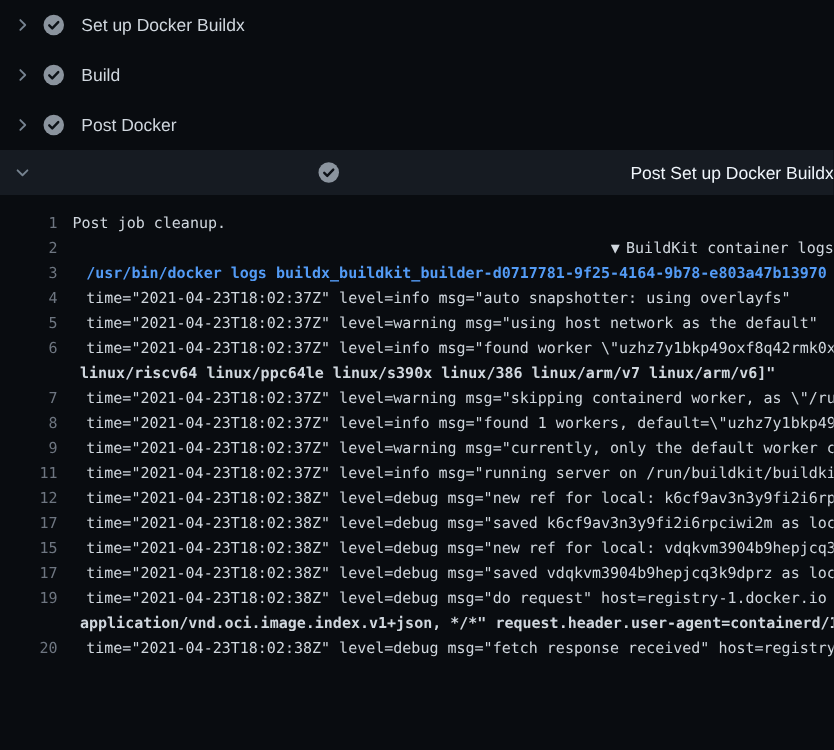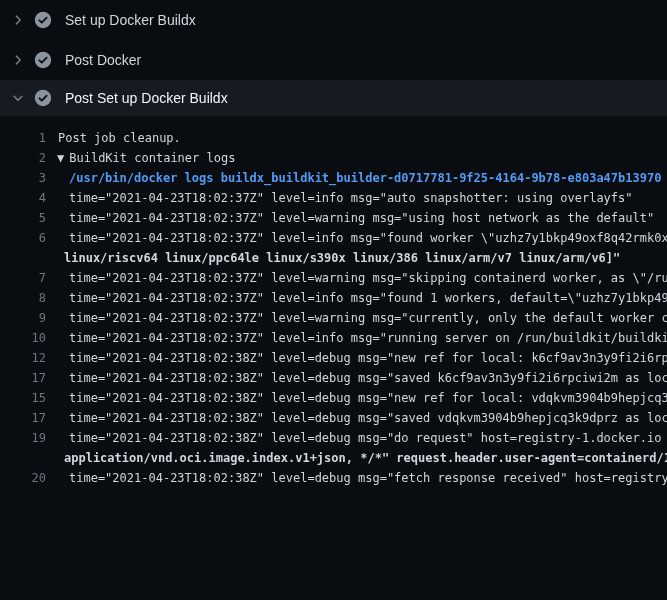--- a/index.html
+++ b/index.html
@@ -16,20 +16,21 @@
   .step-row {
     height: 40px;
     display: flex;
     align-items: center;
     padding-left: 10px;
     cursor: pointer;
   }
   .step-row.expanded {
     height: 36px;
     background: var(--header_bg, #161b22);
+    justify-content: space-between;
   }
   .chev {
     width: 16px; height: 16px;
     flex: none;
     display: flex; align-items: center; justify-content: center;
     color: var(--chevron, #768390);
   }
   .chev svg { display: block; }
   .check {
     width: 18px; height: 18px;
@@ -64,41 +65,55 @@
   }
   .lt {
     flex: 1;
     overflow: hidden;
     white-space: pre;
     padding-left: 12px;
   }
   .kind-indent  .lt { padding-left: 23px; }
   .kind-command .lt { padding-left: 23px; color: var(--link, #539bf5); font-weight: bold; cursor: pointer; }
   .kind-wrap    .lt { padding-left: 18px; font-weight: bold; }
-  .kind-group   .lt { padding-left: 11px; }
+  .kind-group   .lt { padding-left: 11px; text-align: right; }
   .toggle { margin-right: 5px; cursor: pointer; }
 </style>
 </head>
 <body>
 
 <div class="panel">
   <div id="steps">
       <div class="step-row">
         <span class="chev">
           <svg width="14" height="14" viewBox="0 0 16 16">
             <path d="M6 3.5l4.5 4.5L6 12.5" fill="none" stroke="currentColor" stroke-width="1.7" stroke-linecap="round" stroke-linejoin="round"></path>
           </svg>
         </span>
         <span class="check">
           <svg width="18" height="18" viewBox="0 0 18 18">
             <circle cx="9" cy="9" r="8.2" fill="#8b949e"></circle>
             <path d="M5.4 9.3l2.4 2.4 4.8-5" fill="none" stroke="#0d1117" stroke-width="1.9" stroke-linecap="round" stroke-linejoin="round"></path>
           </svg>
         </span>
         <span class="step-title">Set up Docker Buildx</span>
+      </div>
+      <div class="step-row">
+        <span class="chev">
+          <svg width="14" height="14" viewBox="0 0 16 16">
+            <path d="M6 3.5l4.5 4.5L6 12.5" fill="none" stroke="currentColor" stroke-width="1.7" stroke-linecap="round" stroke-linejoin="round"></path>
+          </svg>
+        </span>
+        <span class="check">
+          <svg width="18" height="18" viewBox="0 0 18 18">
+            <circle cx="9" cy="9" r="8.2" fill="#8b949e"></circle>
+            <path d="M5.4 9.3l2.4 2.4 4.8-5" fill="none" stroke="#0d1117" stroke-width="1.9" stroke-linecap="round" stroke-linejoin="round"></path>
+          </svg>
+        </span>
+        <span class="step-title">Build</span>
       </div>
       <div class="step-row">
         <span class="chev">
           <svg width="14" height="14" viewBox="0 0 16 16">
             <path d="M6 3.5l4.5 4.5L6 12.5" fill="none" stroke="currentColor" stroke-width="1.7" stroke-linecap="round" stroke-linejoin="round"></path>
           </svg>
         </span>
         <span class="check">
           <svg width="18" height="18" viewBox="0 0 18 18">
             <circle cx="9" cy="9" r="8.2" fill="#8b949e"></circle>
@@ -157,21 +172,21 @@
       </div>
       <div class="log-row kind-indent">
         <span class="ln">8</span>
         <span class="lt">time="2021-04-23T18:02:37Z" level=info msg="found 1 workers, default=\"uzhz7y1bkp49o</span>
       </div>
       <div class="log-row kind-indent">
         <span class="ln">9</span>
         <span class="lt">time="2021-04-23T18:02:37Z" level=warning msg="currently, only the default worker ca</span>
       </div>
       <div class="log-row kind-indent">
-        <span class="ln">10</span>
+        <span class="ln">11</span>
         <span class="lt">time="2021-04-23T18:02:37Z" level=info msg="running server on /run/buildkit/buildkit</span>
       </div>
       <div class="log-row kind-indent">
         <span class="ln">12</span>
         <span class="lt">time="2021-04-23T18:02:38Z" level=debug msg="new ref for local: k6cf9av3n3y9fi2i6rpc</span>
       </div>
       <div class="log-row kind-indent">
         <span class="ln">17</span>
         <span class="lt">time="2021-04-23T18:02:38Z" level=debug msg="saved k6cf9av3n3y9fi2i6rpciwi2m as loca</span>
       </div>

